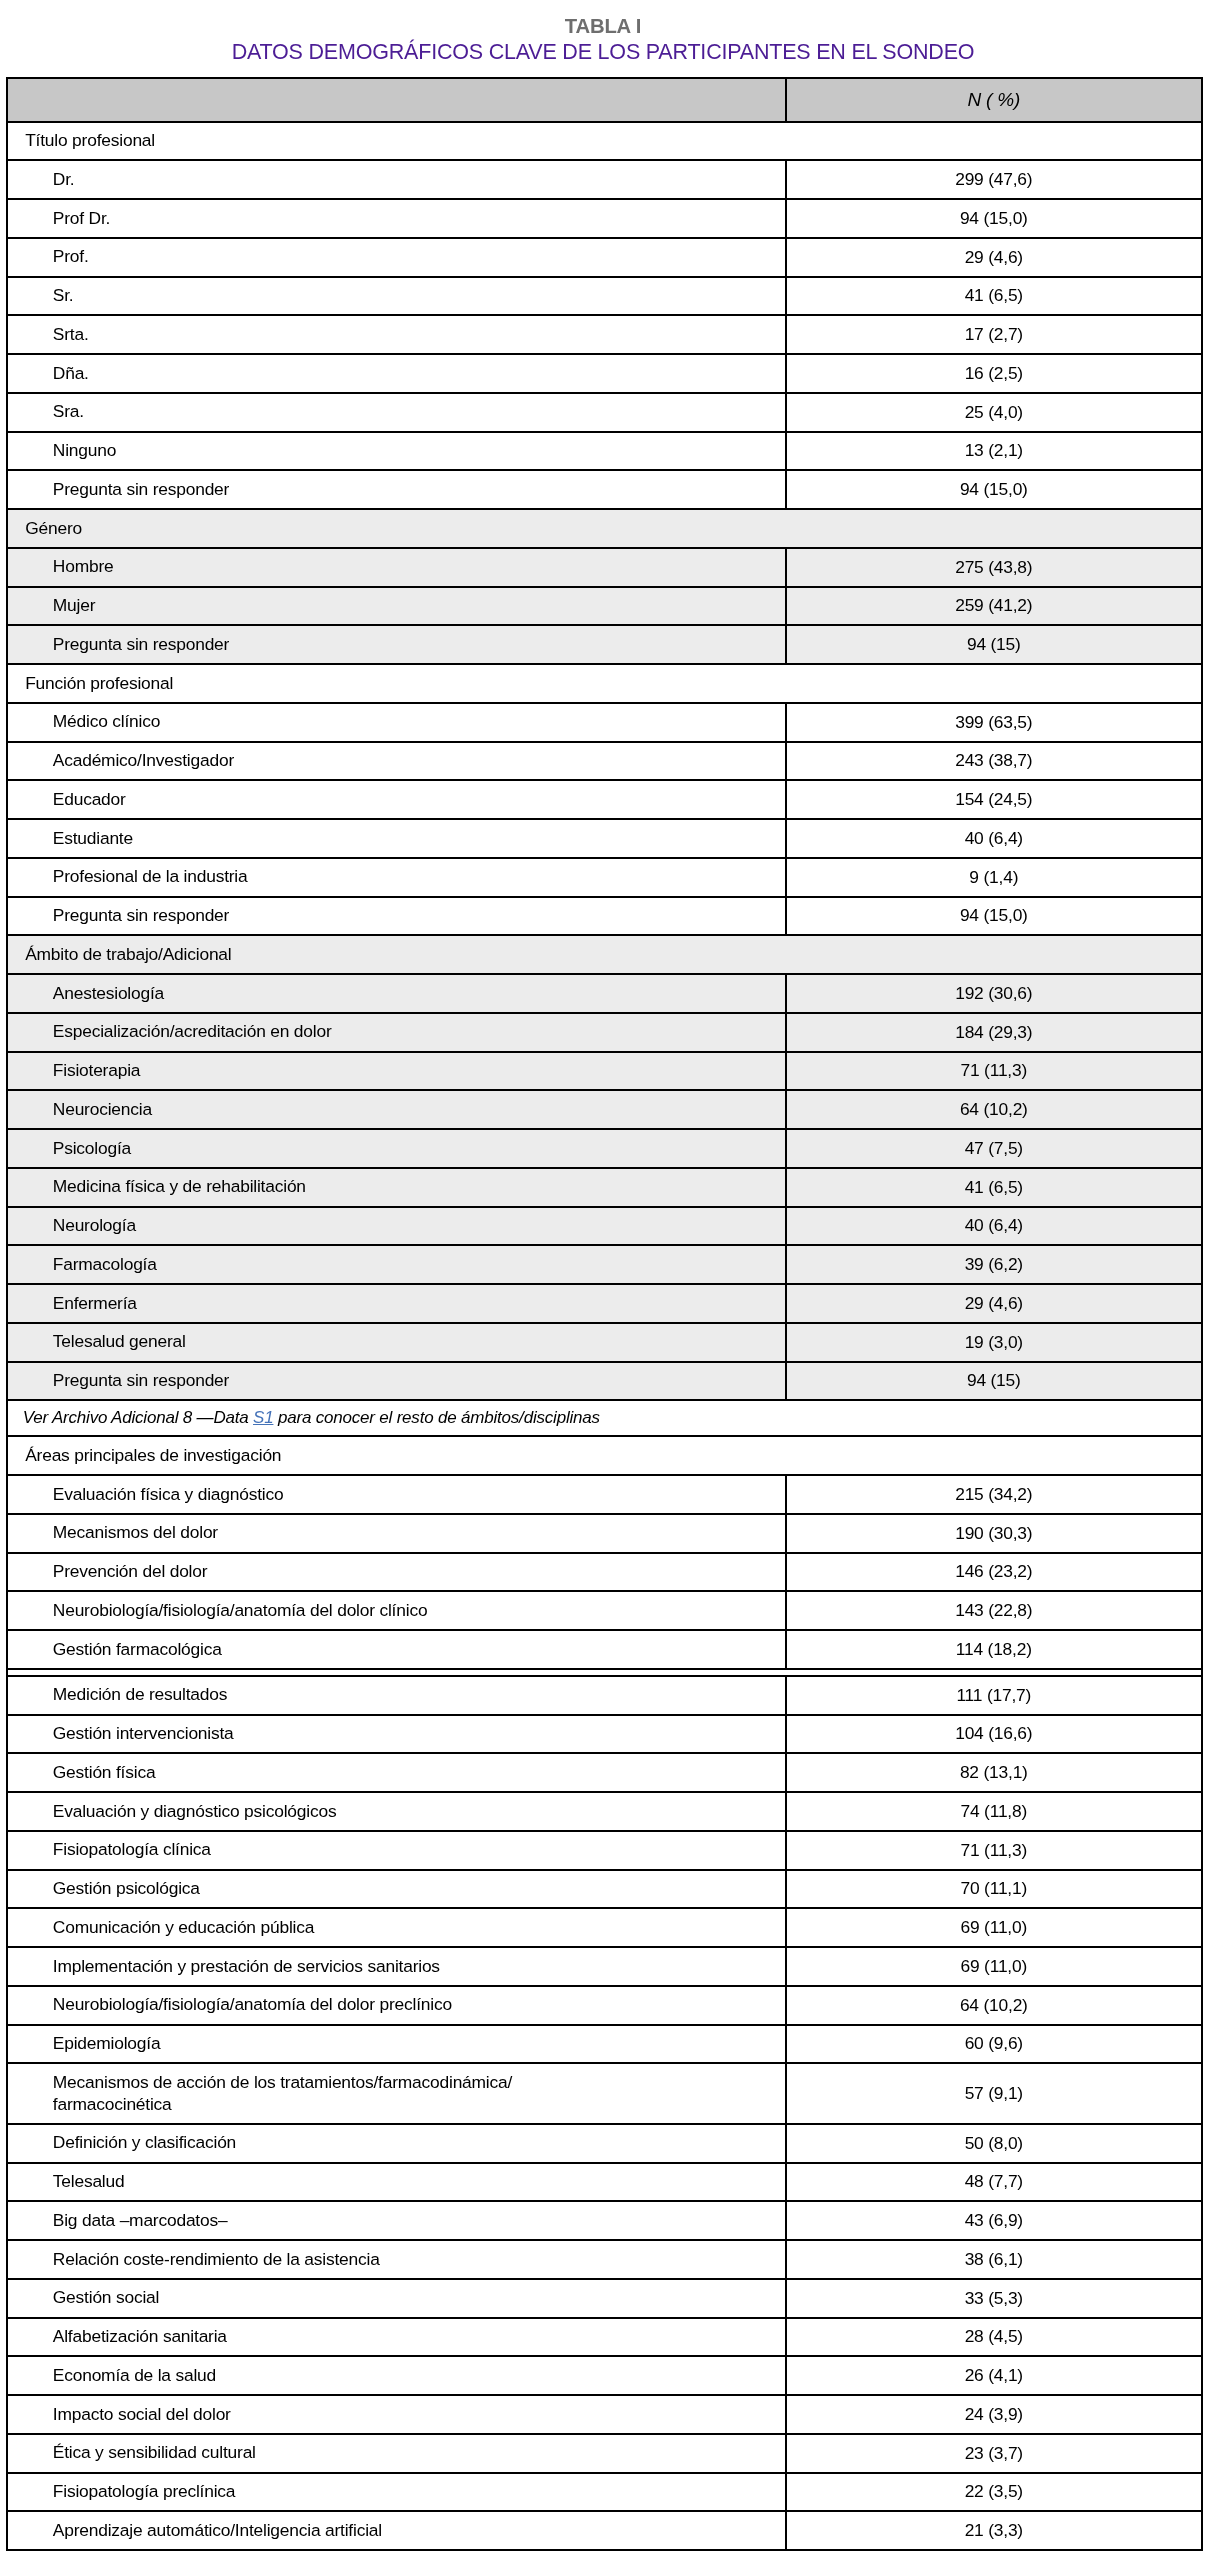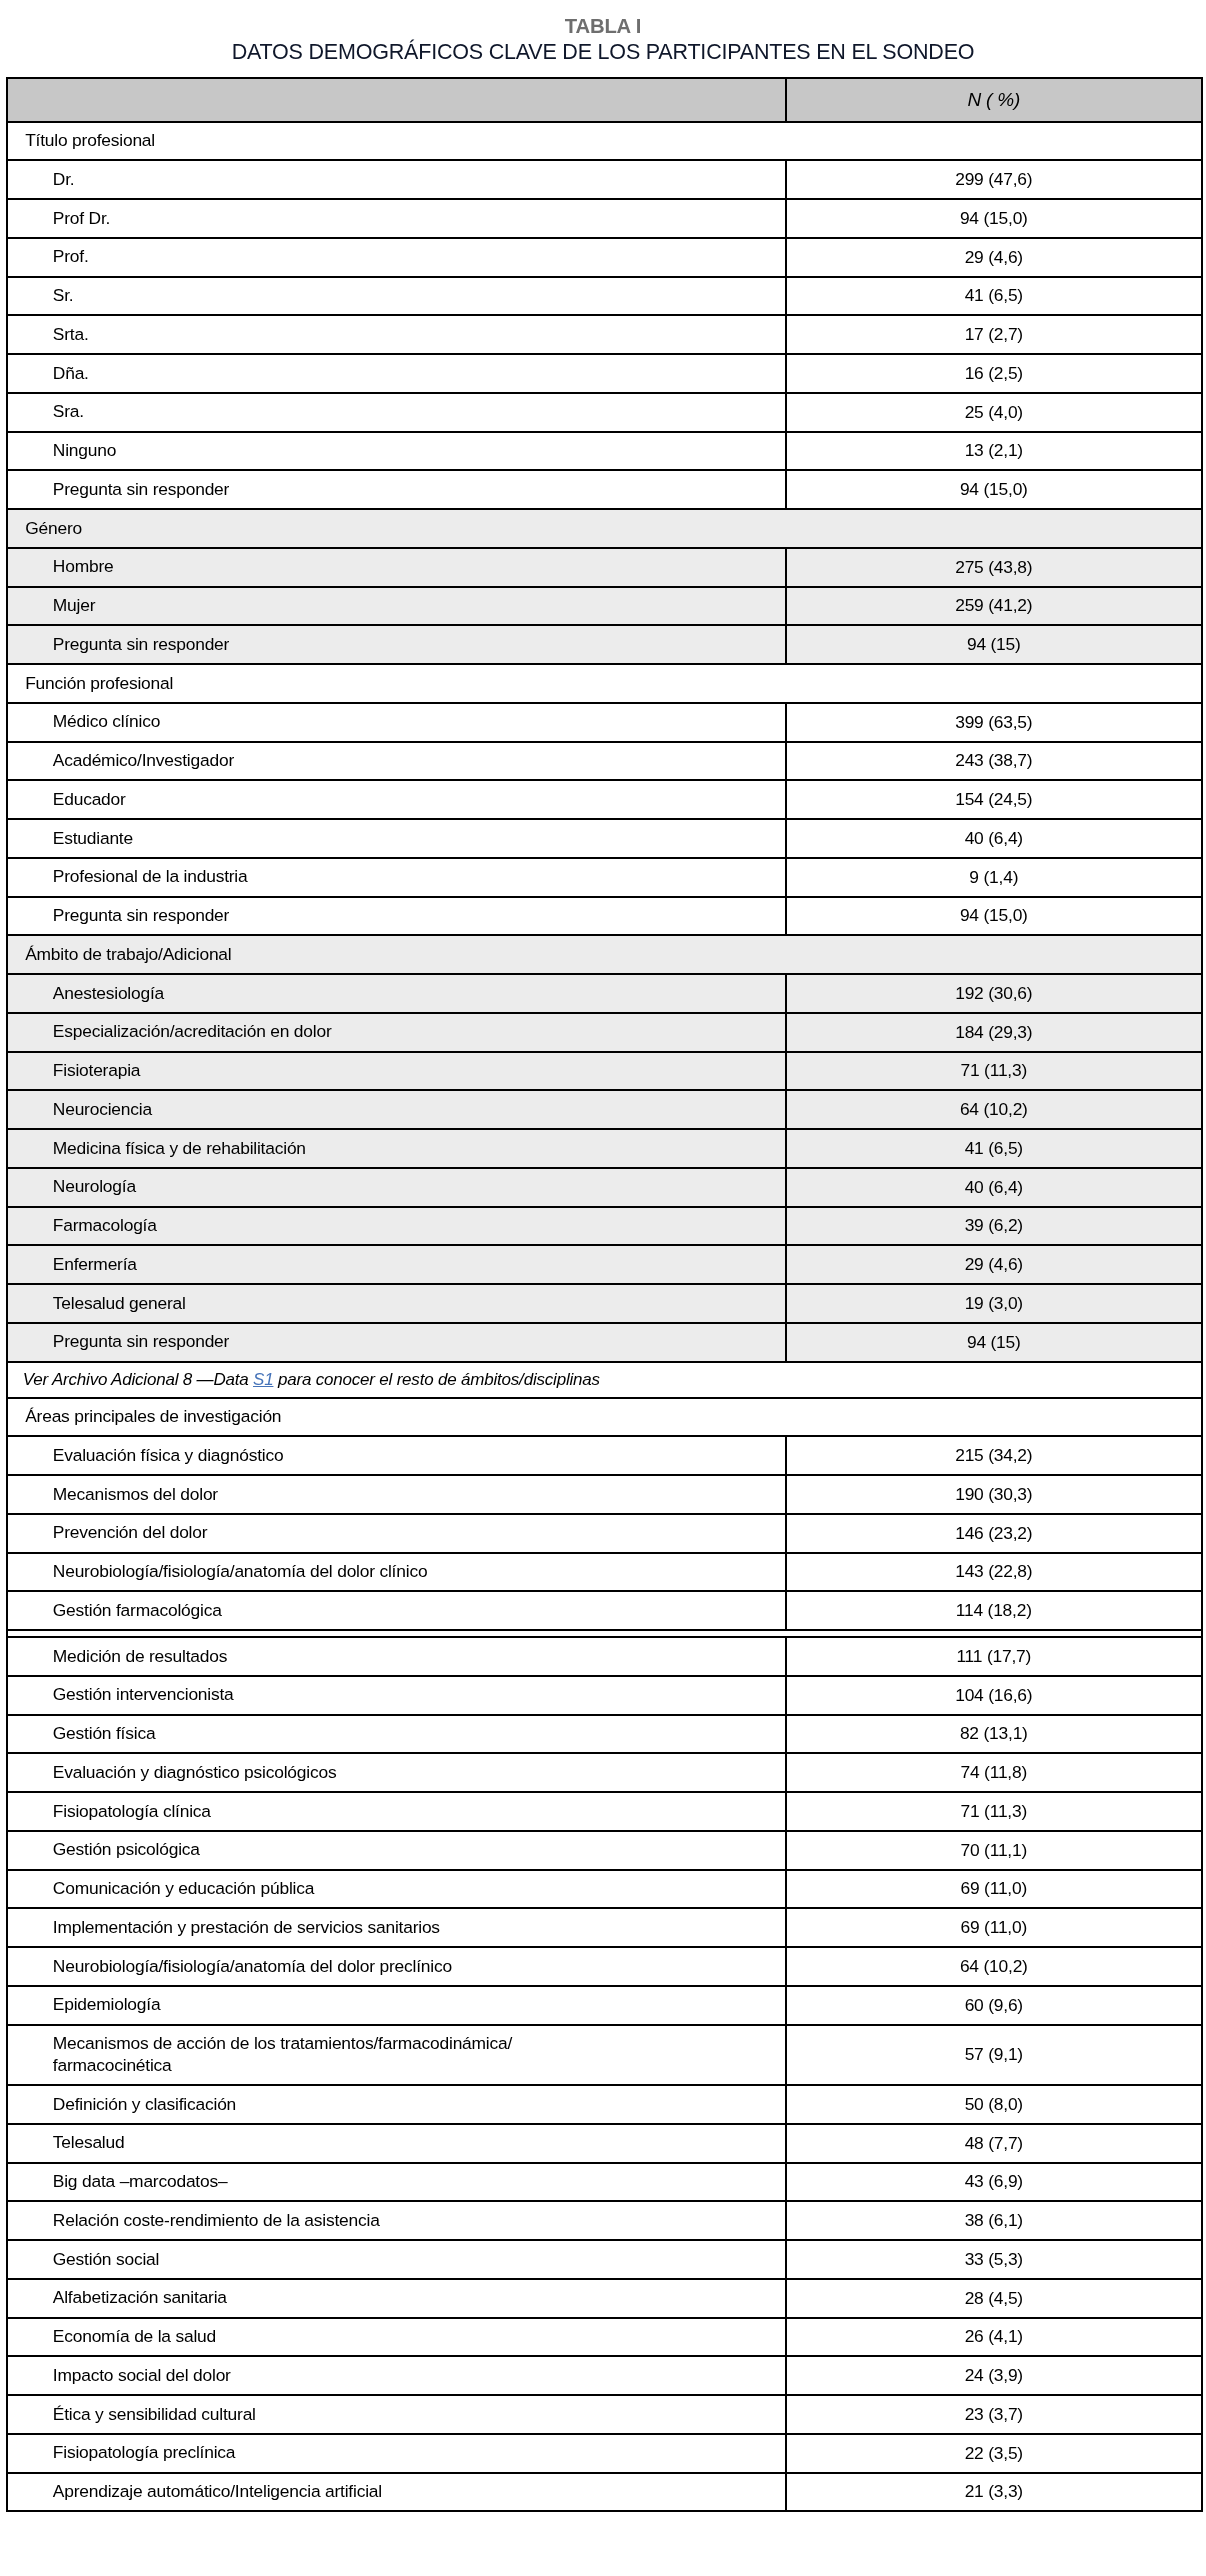--- a/index.html
+++ b/index.html
@@ -16,21 +16,21 @@
     font-family:"Liberation Sans","DejaVu Sans",sans-serif;
     color:#000;
     letter-spacing:-0.2px;
   }
   .titles{text-align:center;padding-top:14px;}
   .title-line1{
     font-size:20.3px;font-weight:bold;color:var(--title-gray);
     line-height:1.25;
   }
   .title-line2{
-    font-size:21.5px;font-weight:400;color:#0f172a;
+    font-size:21.5px;font-weight:400;color:#4c1d95;
     line-height:1.3;
   }
   table.demo{
     border-collapse:collapse;
     table-layout:fixed;
     width:1195px;
     margin:9.3px 5.8px 0 5.8px;
     border:2.9px solid var(--border);
   }
   td{
@@ -195,20 +195,24 @@
       </tr>
       <tr class="shaded item">
         <td class="label">Fisioterapia</td>
         <td class="val">71 (11,3)</td>
       </tr>
       <tr class="shaded item">
         <td class="label">Neurociencia</td>
         <td class="val">64 (10,2)</td>
       </tr>
       <tr class="shaded item">
+        <td class="label">Psicología</td>
+        <td class="val">47 (7,5)</td>
+      </tr>
+      <tr class="shaded item">
         <td class="label">Medicina física y de rehabilitación</td>
         <td class="val">41 (6,5)</td>
       </tr>
       <tr class="shaded item">
         <td class="label">Neurología</td>
         <td class="val">40 (6,4)</td>
       </tr>
       <tr class="shaded item">
         <td class="label">Farmacología</td>
         <td class="val">39 (6,2)</td>

